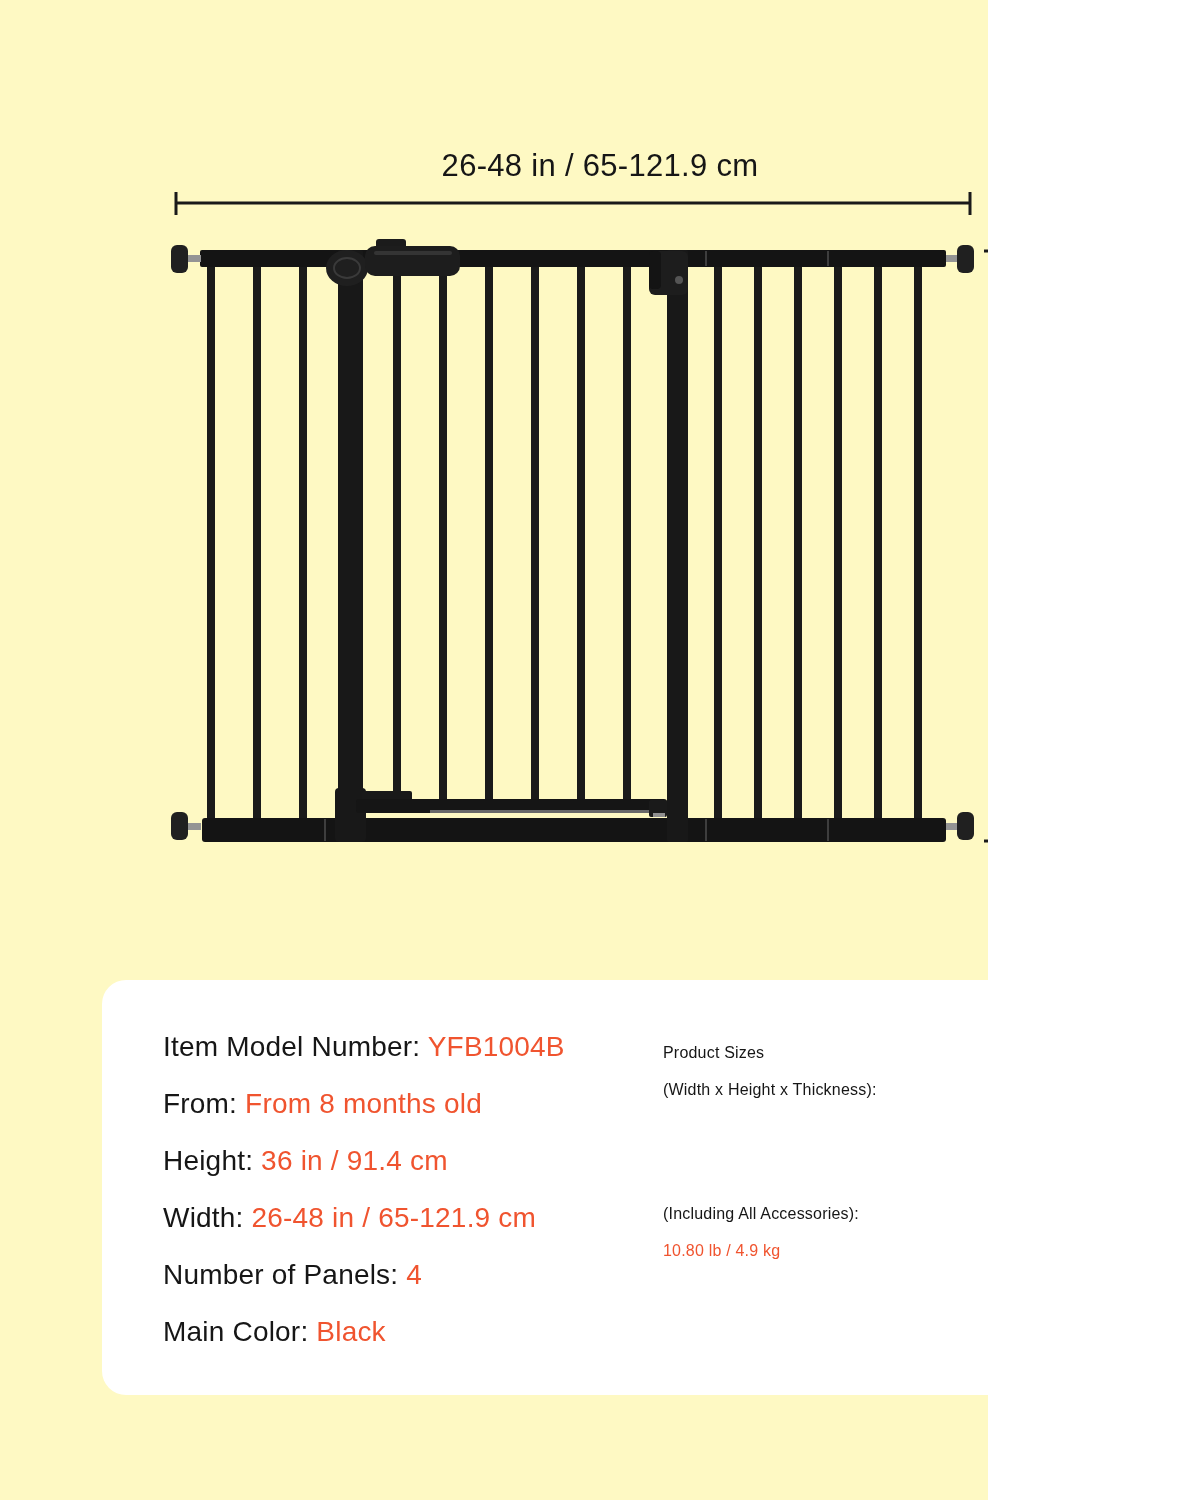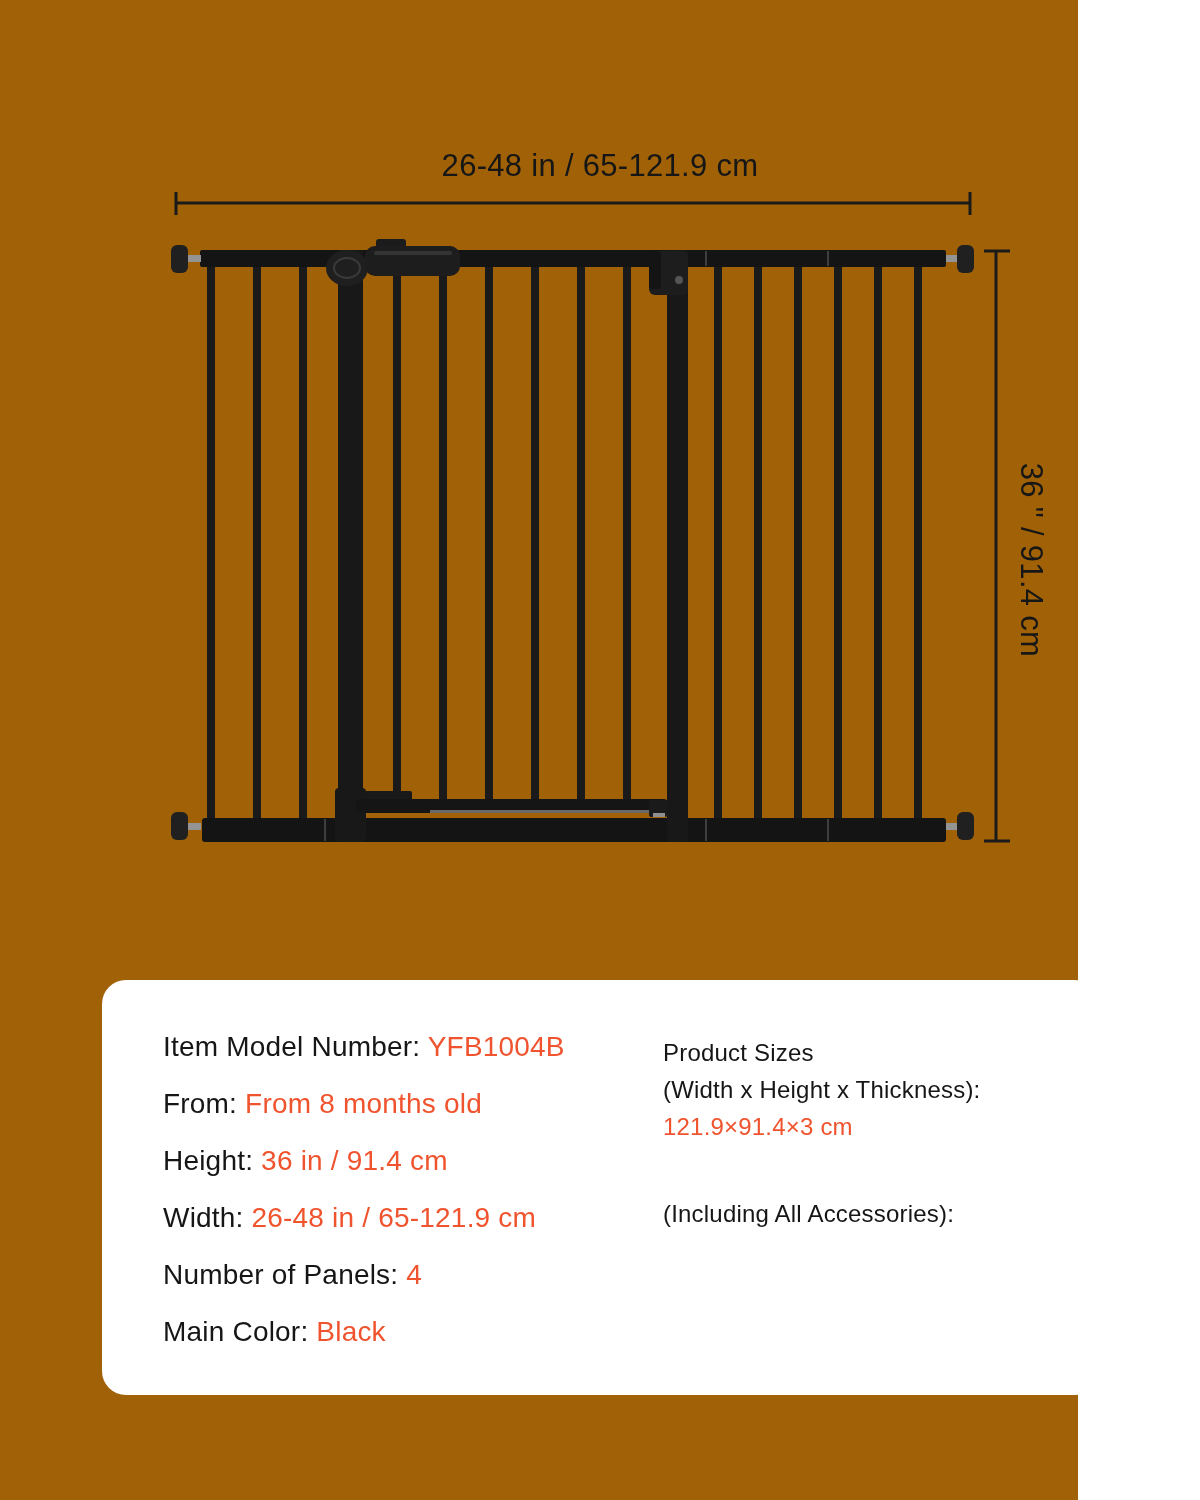--- a/index.html
+++ b/index.html
@@ -1,18 +1,18 @@
 <!DOCTYPE html>
 <html><head>
 <meta charset="utf-8">
 <style>
   html,body{margin:0;padding:0;}
   .stage{
-    position:relative;width:1078px;height:1500px;overflow:hidden;
-    background:#a16207;
+    position:relative;width:988px;height:1500px;overflow:hidden;
+    background:#fef9c3;
     font-family:"Liberation Sans","DejaVu Sans",sans-serif;
     color:#161616;
   }
   .diagram{position:absolute;left:0;top:0;width:1200px;height:980px;}
   .gate-svg{position:absolute;left:0;top:0;}
   .dim-label-top{
     position:absolute;top:149px;left:0;width:1200px;
     text-align:center;font-size:31px;line-height:34px;
     letter-spacing:.3px;white-space:nowrap;
   }
@@ -26,21 +26,21 @@
     background:#ffffff;border-radius:24px;
   }
   .spec-line{
     position:absolute;left:61px;
     font-size:28px;line-height:32px;letter-spacing:.2px;white-space:nowrap;
   }
   .spec-line .value{color:#f0542f;text-align:center;}
   .r1{top:51px}.r2{top:108px}.r3{top:165px}.r4{top:222px}.r5{top:279px}.r6{top:336px}
   .spec-block{
     position:absolute;left:561px;
-    font-size:24px;line-height:37px;letter-spacing:.2px;white-space:nowrap;
+    font-size:16px;line-height:37px;letter-spacing:.2px;white-space:nowrap;
   }
   .b1{top:54px}.b2{top:215px}
   .spec-block .value{color:#f0542f;}
 </style>
 </head>
 <body>
 
 <div class="stage">
 
   <div class="diagram">
@@ -165,21 +165,21 @@
     <div class="spec-line r5">
       <span>Number of Panels: </span><span class="value">4</span>
     </div>
     <div class="spec-line r6">
       <span>Main Color: </span><span class="value">Black</span>
     </div>
 
     <div class="spec-block b1">
       <div>Product Sizes</div>
       <div>(Width x Height x Thickness):</div>
-      <div class="value">121.9×91.4×3 cm</div>
     </div>
 
     <div class="spec-block b2">
       <div>(Including All Accessories):</div>
+      <div class="value">10.80 lb / 4.9 kg</div>
     </div>
 
   </div>
 </div>
 
 </body></html>

